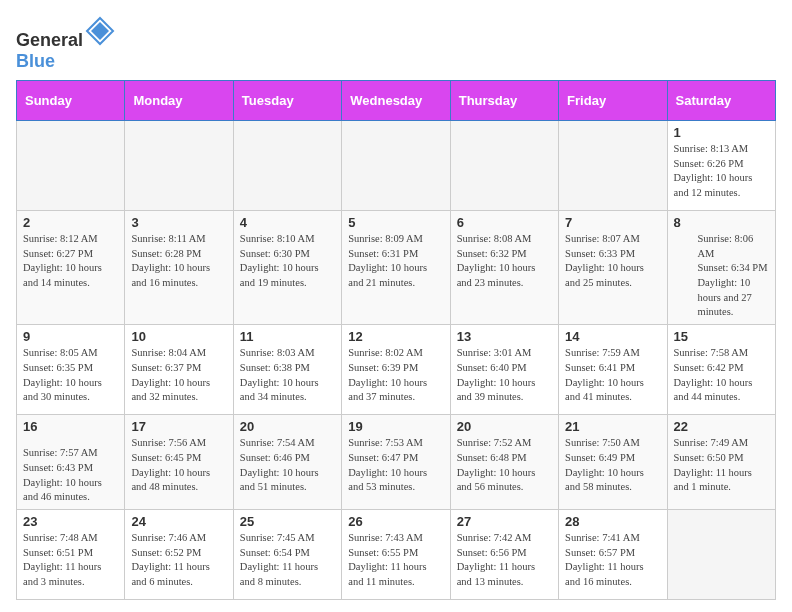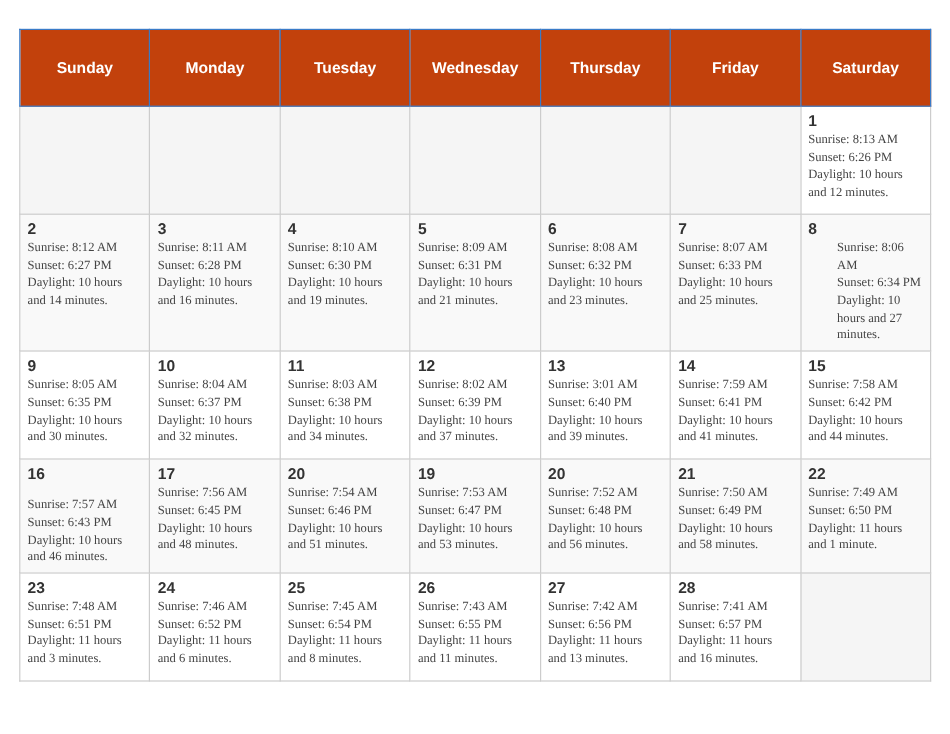--- a/index.html
+++ b/index.html
@@ -35,24 +35,24 @@
     }
     .location-subtitle {
       font-size: 14px;
       color: #555;
     }
     .calendar {
       width: 100%;
       border-collapse: collapse;
     }
     .calendar th {
-      background-color: #c2410c;
+      background-color: #d946ef;
       color: white;
-      text-align: center;
-      padding: 24px 8px;
+      text-align: left;
+      padding: 12px 8px;
       font-size: 13px;
       font-weight: bold;
       border: 1px solid #3a7bc8;
     }
     .calendar td {
       vertical-align: top;
       border: 1px solid #ccc;
       padding: 4px 6px;
       width: 108px;
       min-height: 80px;
@@ -76,20 +76,30 @@
     }
     .empty-cell {
       background: #f5f5f5 !important;
     }
     td { height: 90px; }
   </style>
 </head>
 <body>
 
 <div class="header-section">
+  <div class="logo">
+    <div>
+      <span style="font-size:18px;font-weight:bold;color:#333;">General</span><svg class="logo-icon" viewBox="0 0 30 30" xmlns="http://www.w3.org/2000/svg">
+        <polygon points="15,2 28,15 15,28 2,15" fill="none" stroke="#4a90d9" stroke-width="2"></polygon>
+        <polygon points="15,6 24,15 15,24 6,15" fill="#4a90d9"></polygon>
+      </svg>
+      <br>
+      <span style="font-size:18px;font-weight:bold;color:#4a90d9;">Blue</span>
+    </div>
+  </div>
 </div>
 
 <table class="calendar">
   <thead>
     <tr>
     <th>Sunday</th>
         <th>Monday</th>
         <th>Tuesday</th>
         <th>Wednesday</th>
         <th>Thursday</th>

